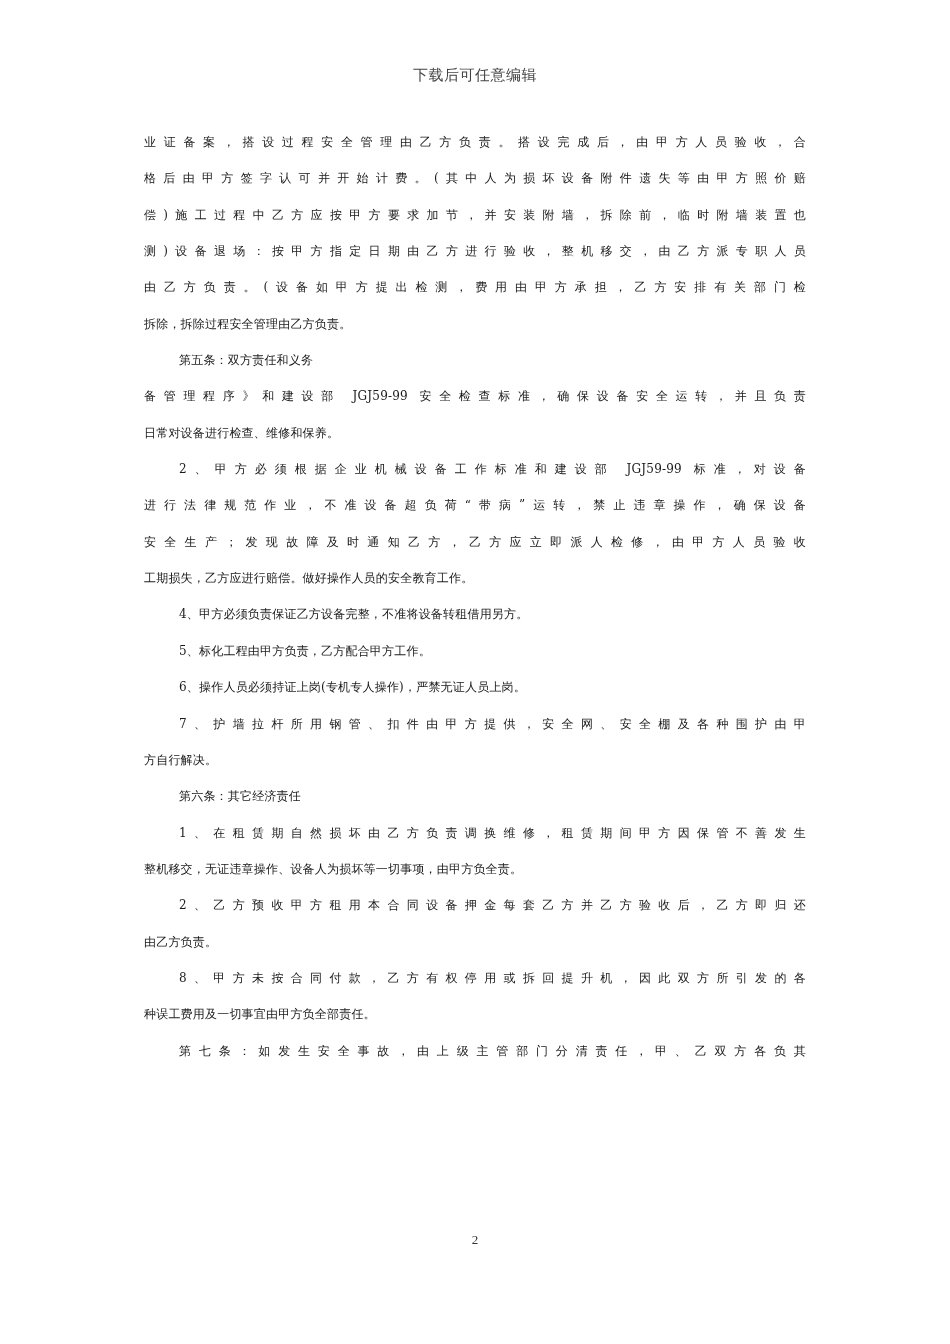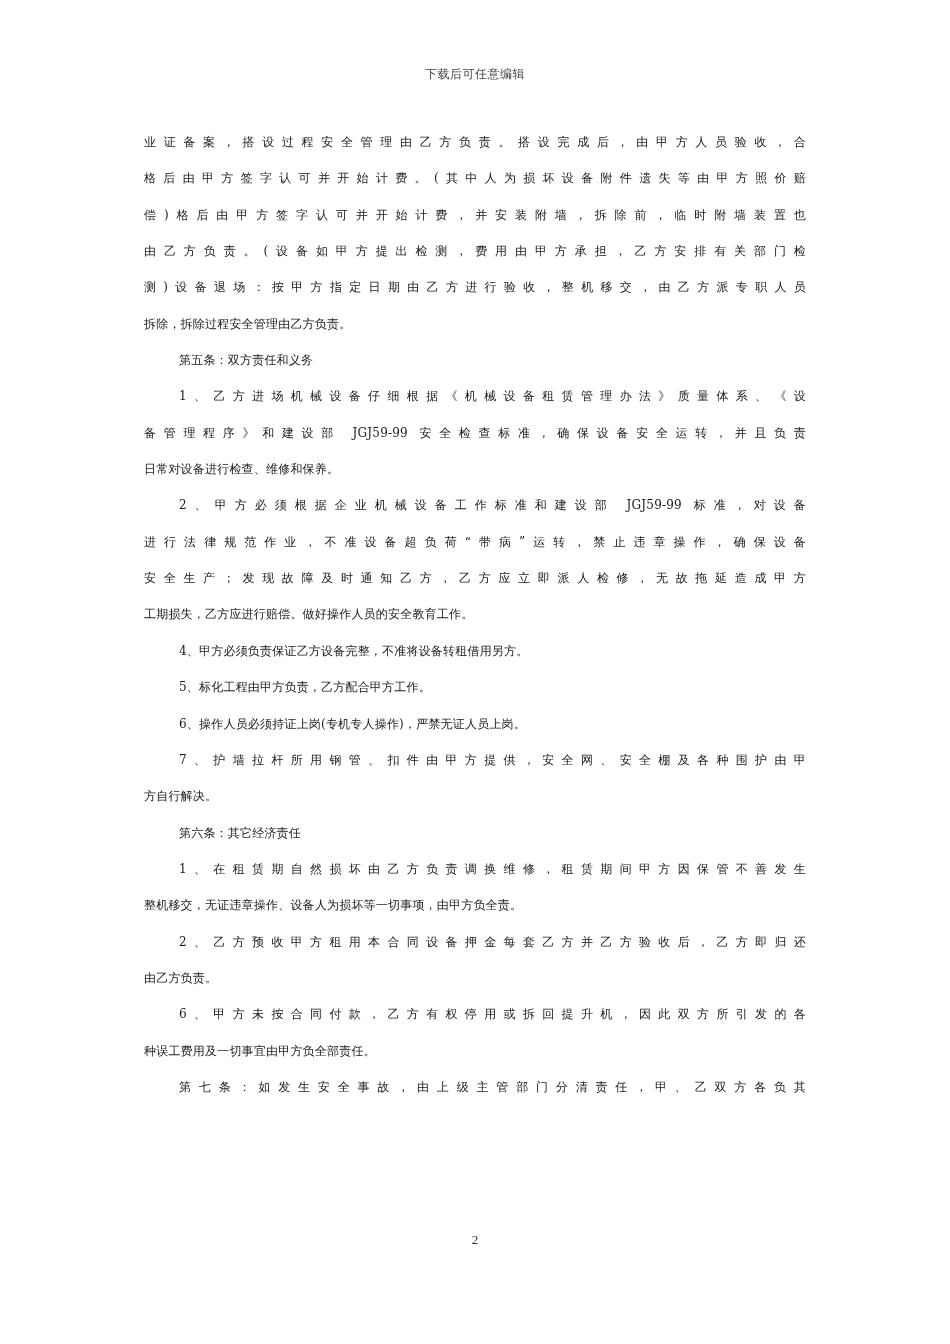--- a/index.html
+++ b/index.html
@@ -14,21 +14,21 @@
       overflow: hidden;
       font-family: "DejaVu Serif", "Liberation Serif", serif;
       color: #1a1a1a;
     }
     .page-header {
       position: absolute;
       top: 66px;
       left: 0;
       width: 950px;
       text-align: center;
-      font-size: 12px;
+      font-size: 15px;
       color: #444444;
       font-family: "DejaVu Sans", sans-serif;
       letter-spacing: 0.5px;
     }
     .body-text {
       position: absolute;
       top: 124px;
       left: 144px;
       width: 662px;
     }
@@ -61,40 +61,39 @@
 </head>
 <body>
 
 <div class="page-header">下载后可任意编辑</div>
 
 <div class="body-text">
 
   <div class="paragraph">
     <div class="line">业证备案，搭设过程安全管理由乙方负责。搭设完成后，由甲方人员验收，合</div>
     <div class="line">格后由甲方签字认可并开始计费。(其中人为损坏设备附件遗失等由甲方照价赔</div>
-    <div class="line">偿)格后由甲方签字认可并开始计费，并安装附墙，拆除前，临时附墙装置也</div>
+    <div class="line">偿)施工过程中乙方应按甲方要求加节，并安装附墙，拆除前，临时附墙装置也</div>
+    <div class="line">测)设备退场：按甲方指定日期由乙方进行验收，整机移交，由乙方派专职人员</div>
     <div class="line">由乙方负责。(设备如甲方提出检测，费用由甲方承担，乙方安排有关部门检</div>
-    <div class="line">测)设备退场：按甲方指定日期由乙方进行验收，整机移交，由乙方派专职人员</div>
     <div class="line last">拆除，拆除过程安全管理由乙方负责。</div>
   </div>
 
   <div class="paragraph">
     <div class="line indent last">第五条：双方责任和义务</div>
   </div>
 
   <div class="paragraph">
-    <div class="line indent">1、乙方进场机械设备仔细根据《机械设备租赁管理办法》质量体系、《设</div>
     <div class="line">备管理程序》和建设部 JGJ59-99 安全检查标准，确保设备安全运转，并且负责</div>
     <div class="line last">日常对设备进行检查、维修和保养。</div>
   </div>
 
   <div class="paragraph">
     <div class="line indent">2、甲方必须根据企业机械设备工作标准和建设部 JGJ59-99 标准，对设备</div>
     <div class="line">进行法律规范作业，不准设备超负荷“带病”运转，禁止违章操作，确保设备</div>
-    <div class="line">安全生产；发现故障及时通知乙方，乙方应立即派人检修，无故拖延造成甲方</div>
+    <div class="line">安全生产；发现故障及时通知乙方，乙方应立即派人检修，由甲方人员验收</div>
     <div class="line last">工期损失，乙方应进行赔偿。做好操作人员的安全教育工作。</div>
   </div>
 
 
   <div class="paragraph">
     <div class="line indent last">4、甲方必须负责保证乙方设备完整，不准将设备转租借用另方。</div>
   </div>
 
   <div class="paragraph">
     <div class="line indent last">5、标化工程由甲方负责，乙方配合甲方工作。</div>
@@ -117,21 +116,21 @@
     <div class="line indent">1、在租赁期自然损坏由乙方负责调换维修，租赁期间甲方因保管不善发生</div>
     <div class="line last">整机移交，无证违章操作、设备人为损坏等一切事项，由甲方负全责。</div>
   </div>
 
   <div class="paragraph">
     <div class="line indent">2、乙方预收甲方租用本合同设备押金每套乙方并乙方验收后，乙方即归还</div>
     <div class="line last">由乙方负责。</div>
   </div>
 
   <div class="paragraph">
-    <div class="line indent">6、甲方未按合同付款，乙方有权停用或拆回提升机，因此双方所引发的各</div>
+    <div class="line indent">8、甲方未按合同付款，乙方有权停用或拆回提升机，因此双方所引发的各</div>
     <div class="line last">种误工费用及一切事宜由甲方负全部责任。</div>
   </div>
 
   <div class="paragraph">
     <div class="line indent">第七条：如发生安全事故，由上级主管部门分清责任，甲、乙双方各负其</div>
   </div>
 
 </div>
 
 <div class="page-number">2</div>

